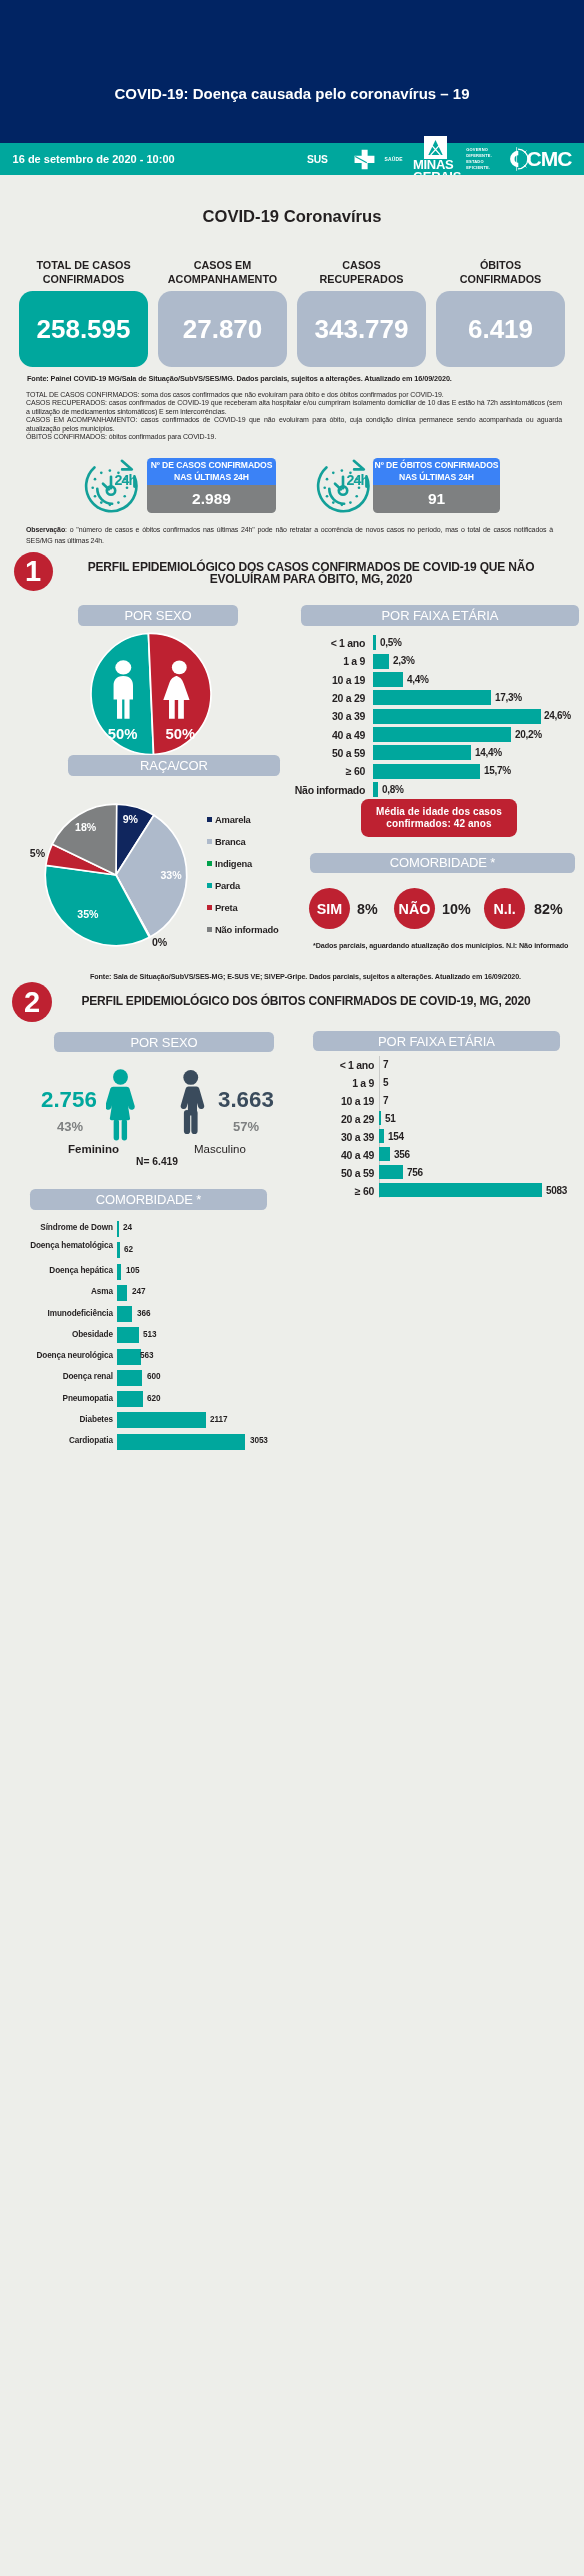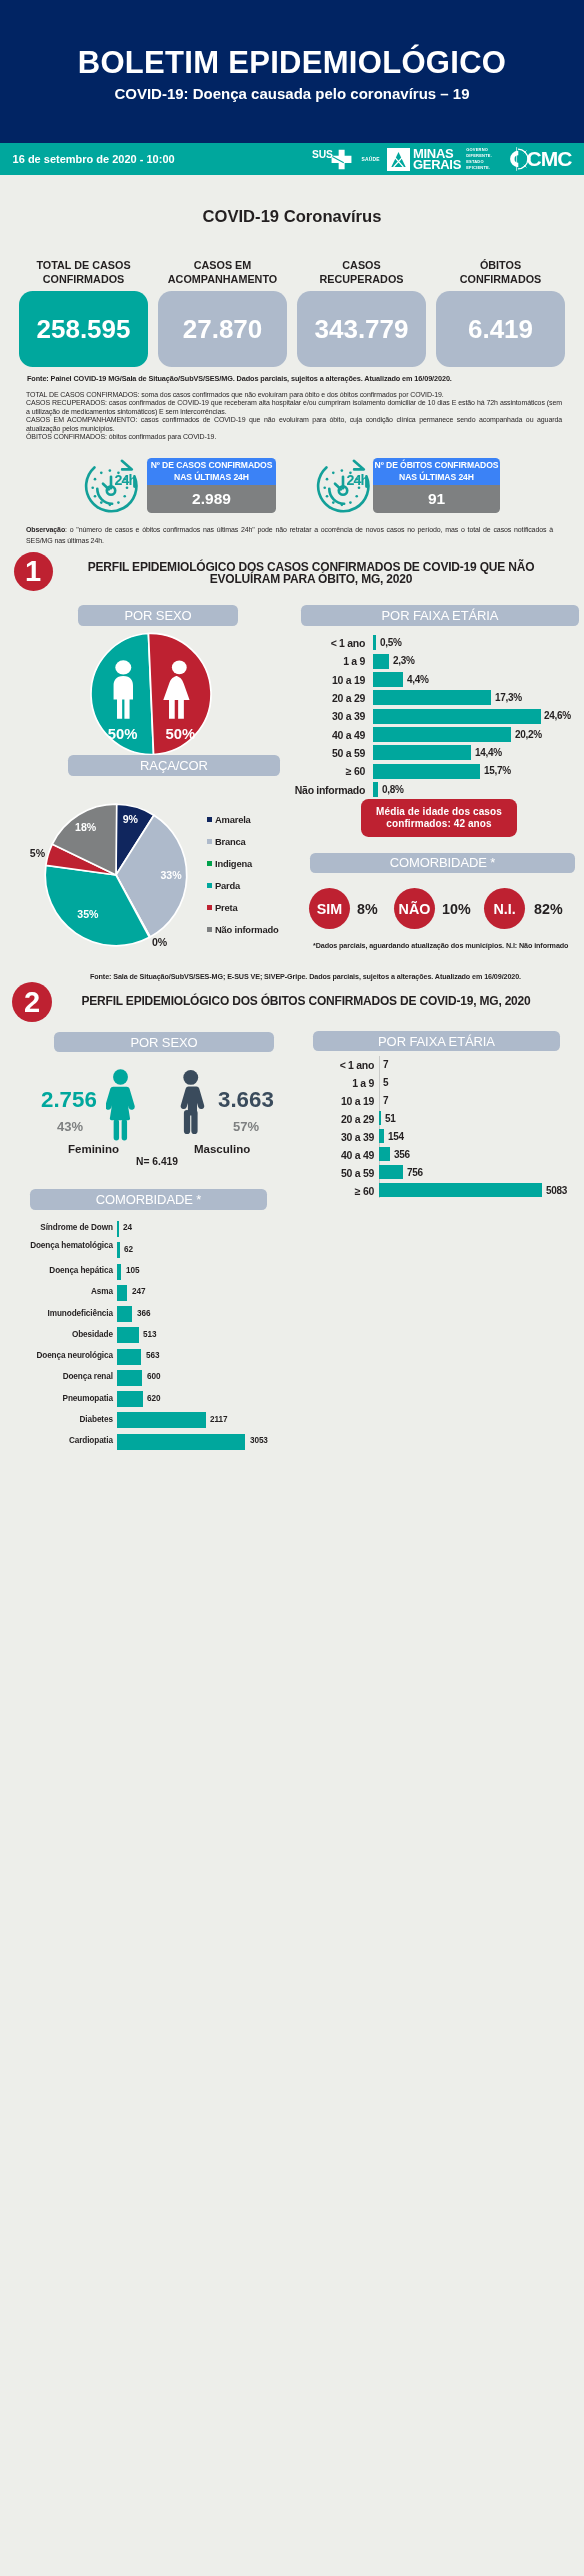--- a/index.html
+++ b/index.html
@@ -12,24 +12,24 @@
   .hdr{width:584px;height:143px;background:#012463;position:relative;}
   .hdr-title{position:absolute;left:0;top:45px;width:584px;text-align:center;color:#fff;
     font-size:31px;font-weight:bold;letter-spacing:0.3px;}
   .hdr-sub{position:absolute;left:0;top:85px;width:584px;text-align:center;color:#fff;
     font-size:15px;font-weight:bold;}
   .tealbar{width:584px;height:32px;background:#00a79d;position:relative;}
   .tealbar .date{position:absolute;left:12.6px;top:9.7px;color:#fff;font-size:11px;font-weight:600;}
 
   
   .logos{position:absolute;right:12.6px;top:0;height:32px;display:flex;align-items:center;gap:0;}
-  .sus{display:flex;color:#fff;}
+  .sus{display:flex;align-items:center;color:#fff;gap:28px;}
   .sus .txt{font-size:10.3px;font-weight:bold;letter-spacing:-0.2px;}
   .saude{font-size:4.9px;font-weight:bold;color:#fff;letter-spacing:0.2px;margin:0 6.9px 0 9.7px;}
-  .mg{display:flex;align-items:center;color:#fff;}
+  .mg{display:flex;align-items:center;color:#fff;flex-direction:column;}
   .mg .mgtxt{line-height:0.88;margin-left:3.4px;}
   .mg .mgtxt div{font-size:13px;font-weight:bold;letter-spacing:-0.3px;}
   .mgtag{font-size:4px;font-weight:bold;color:#fff;line-height:1.5;margin-left:5.2px;letter-spacing:0.2px;}
   .cmc{display:flex;align-items:center;color:#fff;margin-left:12.6px;}
   .cmc .cmctxt{font-size:21px;font-weight:bold;letter-spacing:-1px;margin-left:-4px;}
 
   
   .bodywrap{width:584px;position:relative;background:#edeeea;}
   .scen-t1{position:absolute;left:0;top:9.2px;width:584px;text-align:center;font-size:17px;font-weight:bold;color:#231f20;}
   .scen-t2{position:absolute;left:0;top:32px;width:584px;text-align:center;font-size:16.6px;font-weight:bold;color:#231f20;}
@@ -71,21 +71,20 @@
   .bar{position:absolute;background:#00a79d;}
   .barlabel.sm2{font-size:8.2px;letter-spacing:-0.1px;}
   .barval.sm2{font-size:8.2px;letter-spacing:-0.1px;}
 </style>
 </head>
 <body>
 
 <div class="page">
 
 <div class="hdr">
-  <div class="hdr-title">BOLETIM EPIDEMIOLÓGICO</div>
   <div class="hdr-sub">COVID-19: Doença causada pelo coronavírus – 19</div>
 </div>
 
 <div class="tealbar">
   <div class="date">16 de setembro de 2020 - 10:00</div>
   <div class="logos">
     <div class="sus">
       <span class="txt">SUS</span>
       <svg width="21" height="21" viewBox="0 0 37 37" style="margin-left:-1.7px;">
         <path d="M13.5 1.5 h10.5 v10.5 h12 v12.5 h-12 v11 h-10.5 v-11 h-12.5 v-12.5 h12.5 z" fill="#ffffff"></path>
@@ -351,21 +350,21 @@
   <g fill="#3a4b5c">
     <circle cx="24" cy="13" r="13"></circle>
     <path d="M17 29 h14 a5 5 0 0 1 4.8 3.4 l8.6 29.2 a5.4 5.4 0 0 1 -10.3 3.2 l-2.1 -7 v22 h-16 v-22 l-2.1 7 a5.4 5.4 0 0 1 -10.3 -3.2 l8.6 -29.2 a5 5 0 0 1 4.8 -3.4 z" transform="translate(3,0)"></path>
     <rect x="12" y="70" width="11" height="42" rx="5.4"></rect>
     <rect x="25" y="70" width="11" height="42" rx="5.4"></rect>
   </g>
 </svg>
 
 <div class="abs" style="left:218px;top:914px;font-size:22.3px;font-weight:bold;color:#3a4b5c;line-height:1;">3.663</div>
 <div class="abs" style="left:233px;top:945px;font-size:13px;font-weight:600;color:#7e8081;line-height:1;">57%</div>
-<div class="abs" style="left:194px;top:969px;font-size:11.5px;font-weight:bold;color:#231f20;line-height:1;text-align:center;">Masculino</div>
+<div class="abs" style="left:194px;top:969px;font-size:11.5px;font-weight:normal;color:#231f20;line-height:1;text-align:center;">Masculino</div>
 <div class="abs" style="left:136px;top:982px;font-size:10.3px;font-weight:600;color:#231f20;line-height:1;">N= 6.419</div>
 
 <div class="pill" style="left:313px;top:856px;width:247px;height:20px;">POR FAIXA ETÁRIA</div>
 <div class="abs" style="left:379px;top:881px;width:0.8px;height:142px;background:#c9cac8;"></div>
 
 <div>
   <div class="barlabel" style="left:259px;width:115px;top:885px;">&lt; 1 ano</div>
   <div class="barval" style="left:383px;top:885px;">7</div>
   <div class="barlabel" style="left:259px;width:115px;top:903px;">1 a 9</div>
   <div class="barval" style="left:383px;top:903px;">5</div>
@@ -404,21 +403,21 @@
   <div class="bar" style="left:117px;top:1110px;width:10.4px;height:16px;"></div>
   <div class="barval sm2" style="left:132px;top:1113px;">247</div>
   <div class="barlabel sm2" style="left:2.9px;width:110px;top:1135px;">Imunodeficiência</div>
   <div class="bar" style="left:117px;top:1131px;width:15.3px;height:16px;"></div>
   <div class="barval sm2" style="left:137px;top:1135px;">366</div>
   <div class="barlabel sm2" style="left:2.9px;width:110px;top:1156px;">Obesidade</div>
   <div class="bar" style="left:117px;top:1152px;width:21.5px;height:16px;"></div>
   <div class="barval sm2" style="left:143px;top:1156px;">513</div>
   <div class="barlabel sm2" style="left:2.9px;width:110px;top:1177px;">Doença neurológica</div>
   <div class="bar" style="left:117px;top:1174px;width:24px;height:16px;"></div>
-  <div class="barval sm2" style="left:146px;top:1177px;">563</div>
+  <div class="barval sm2" style="left:140px;top:1177px;">563</div>
   <div class="barlabel sm2" style="left:2.9px;width:110px;top:1198px;">Doença renal</div>
   <div class="bar" style="left:117px;top:1195px;width:25px;height:16px;"></div>
   <div class="barval sm2" style="left:147px;top:1198px;">600</div>
   <div class="barlabel sm2" style="left:2.9px;width:110px;top:1220px;">Pneumopatia</div>
   <div class="bar" style="left:117px;top:1216px;width:26px;height:16px;"></div>
   <div class="barval sm2" style="left:147px;top:1220px;">620</div>
   <div class="barlabel sm2" style="left:2.9px;width:110px;top:1241px;">Diabetes</div>
   <div class="bar" style="left:117px;top:1237px;width:89px;height:16px;"></div>
   <div class="barval sm2" style="left:210px;top:1241px;">2117</div>
   <div class="barlabel sm2" style="left:2.9px;width:110px;top:1262px;">Cardiopatia</div>

